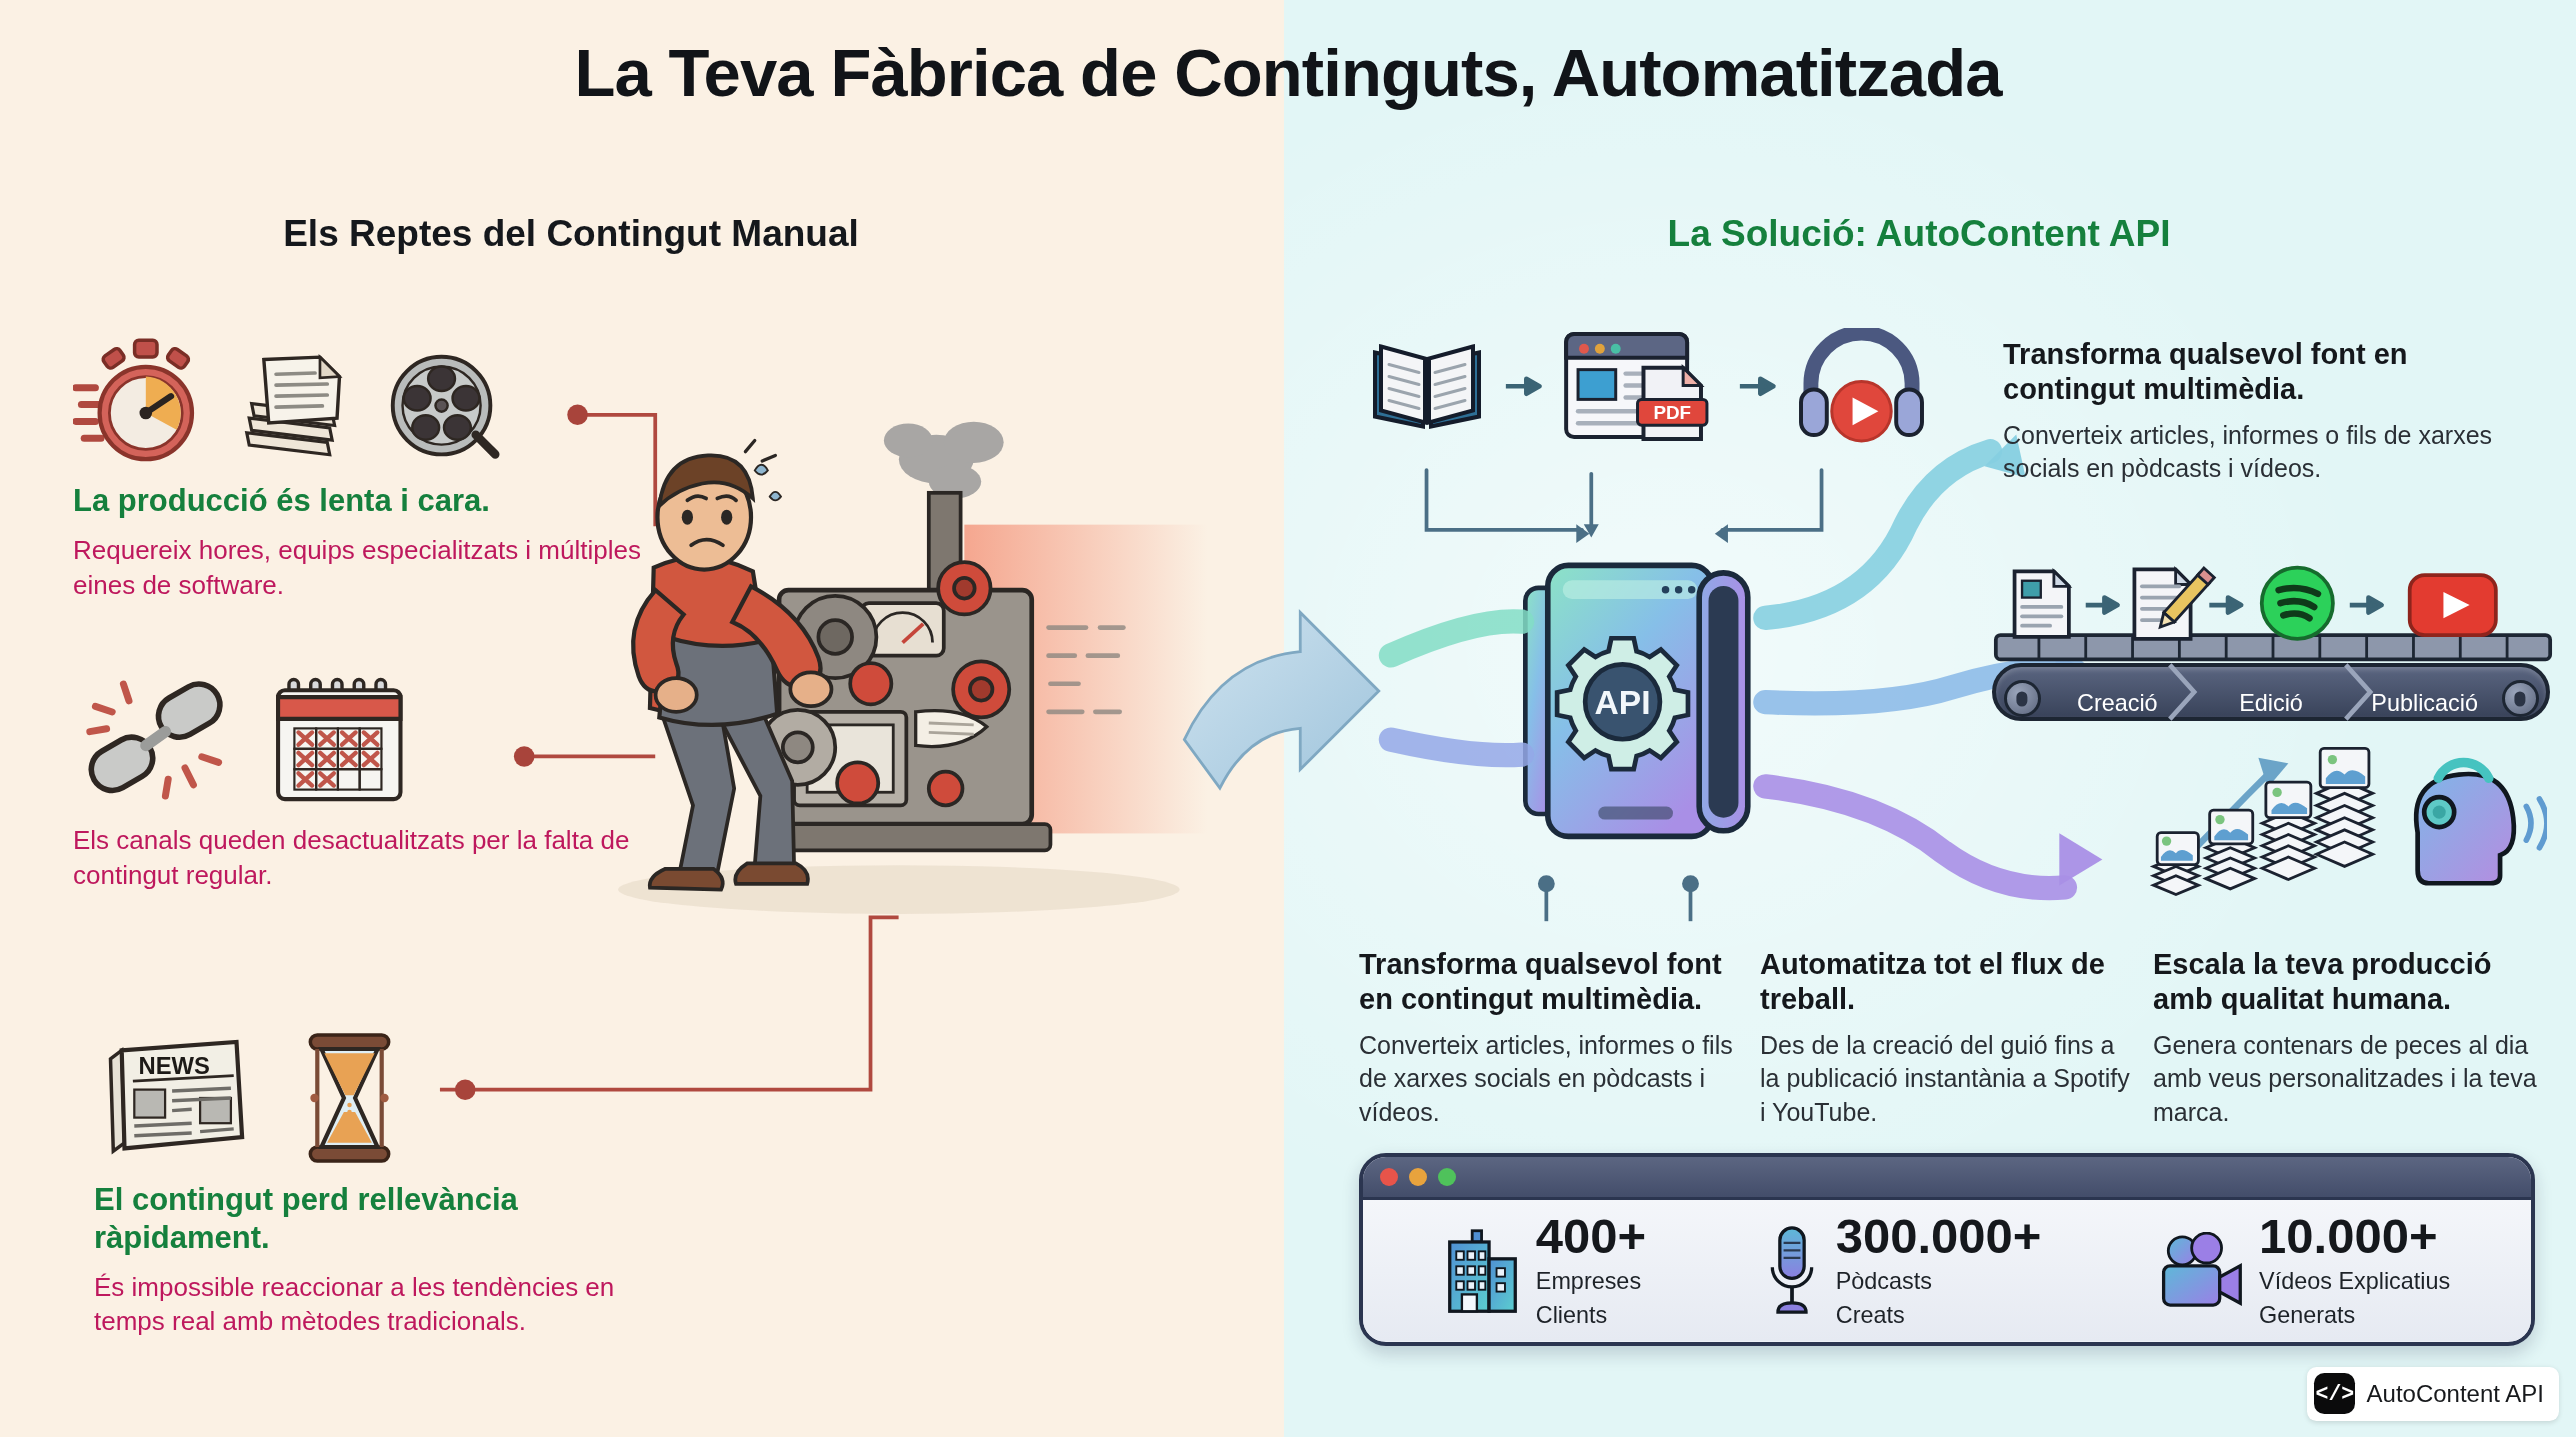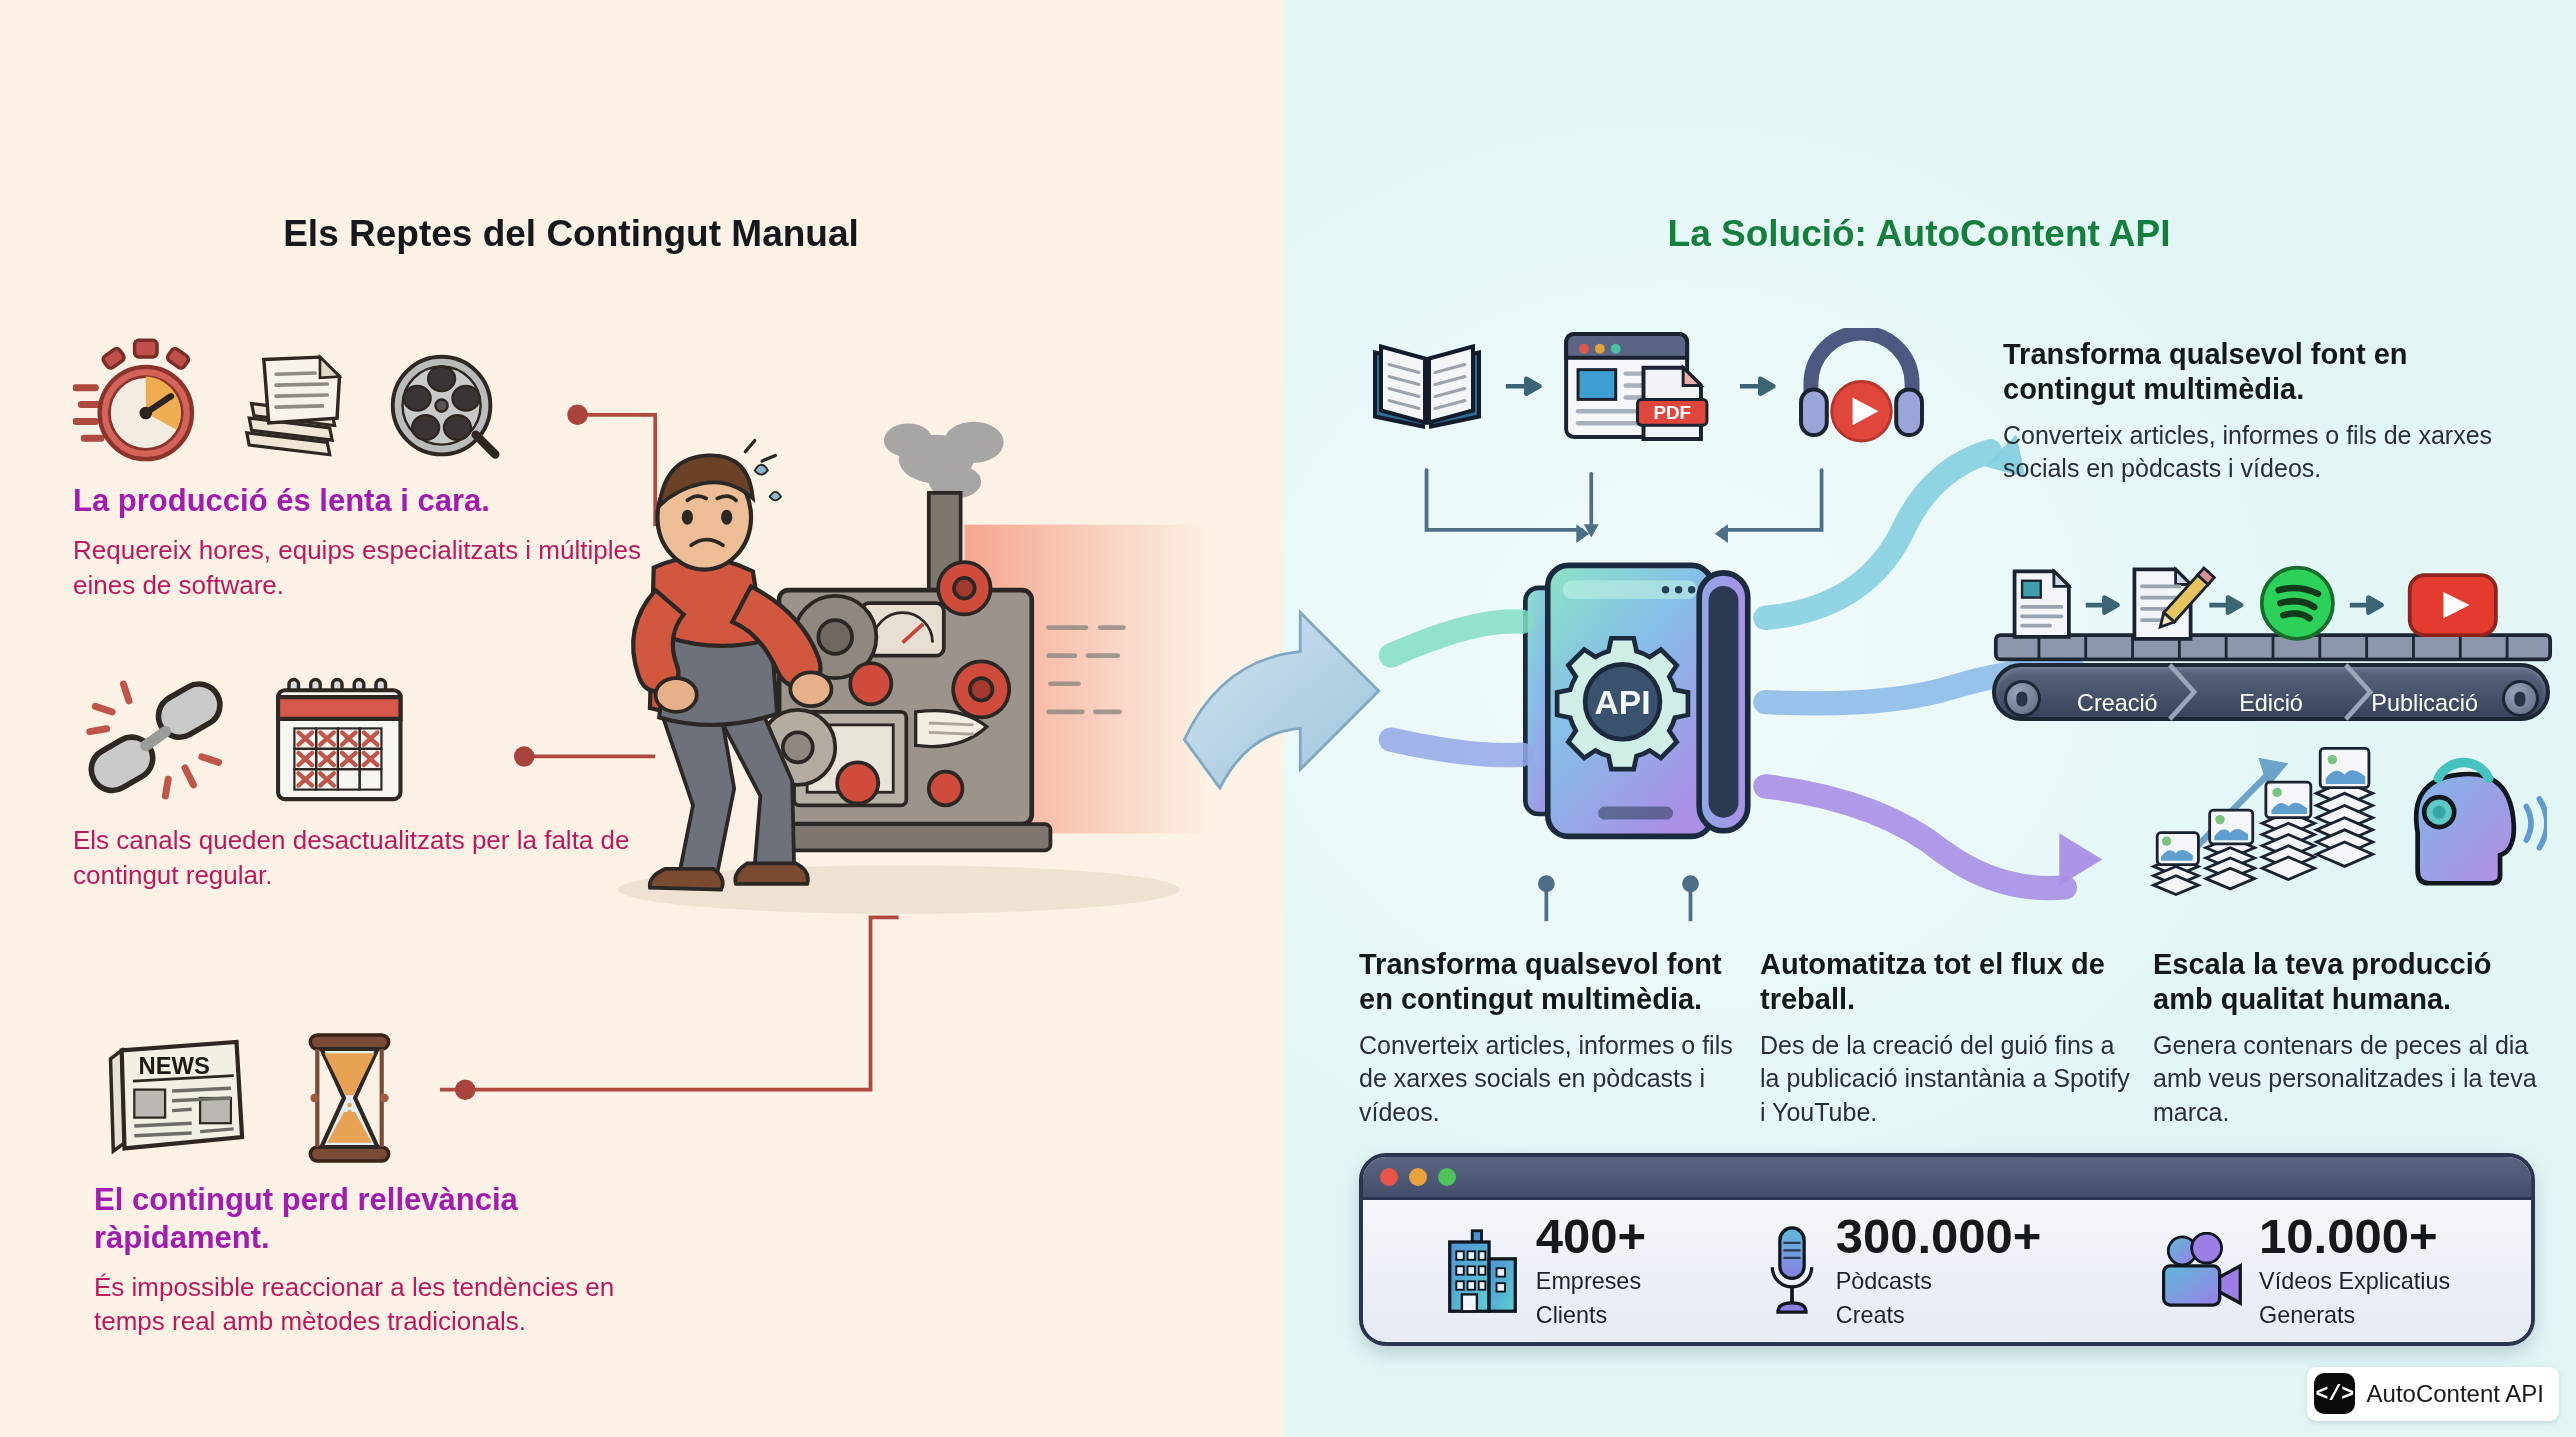--- a/index.html
+++ b/index.html
@@ -40,21 +40,21 @@
   .sub-right {
     position: absolute; left: 1498px; top: 213px; width: 842px;
     text-align: center;
     font-size: 37px; font-weight: bold; color: #15803d;
   }
 
   
   .prob { position: absolute; width: 580px; }
   .prob .icons { display: flex; align-items: flex-end; gap: 24px; height: 140px; }
   .prob h3 {
-    font-size: 31px; font-weight: bold; color: #a21caf; margin-top: 13px;
+    font-size: 31px; font-weight: bold; color: #15803d; margin-top: 13px;
     line-height: 1.22;
   }
   .prob p {
     font-size: 26px; color: #be185d; line-height: 1.34; margin-top: 13px;
   }
   #prob1 { left: 73px; top: 329px; }
   #prob2 { left: 73px; top: 670px; }
   #prob3 { left: 94px; top: 1028px; }
 
   
@@ -144,20 +144,21 @@
   .logo-text { font-size: 24px; color: #17191c; }
 </style>
 </head>
 <body>
 
 <div id="root">
 
   <div class="half-left"></div>
   <div class="half-right"></div>
 
+  <div class="title">La Teva Fàbrica de Continguts, Automatitzada</div>
   <div class="sub-left">Els Reptes del Contingut Manual</div>
   <div class="sub-right">La Solució: AutoContent API</div>
 
   <svg class="connectors" viewBox="0 0 2752 1536" width="2576" height="1438">
     <g fill="none" stroke="#b0493f" stroke-width="4">
       <path d="M617,443 H700 V560 H740"></path>
       <path d="M560,808 H700"></path>
       <path d="M470,1164 H930 V980 H960"></path>
     </g>
     <circle cx="617" cy="443" r="11" fill="#a8443b"></circle>

